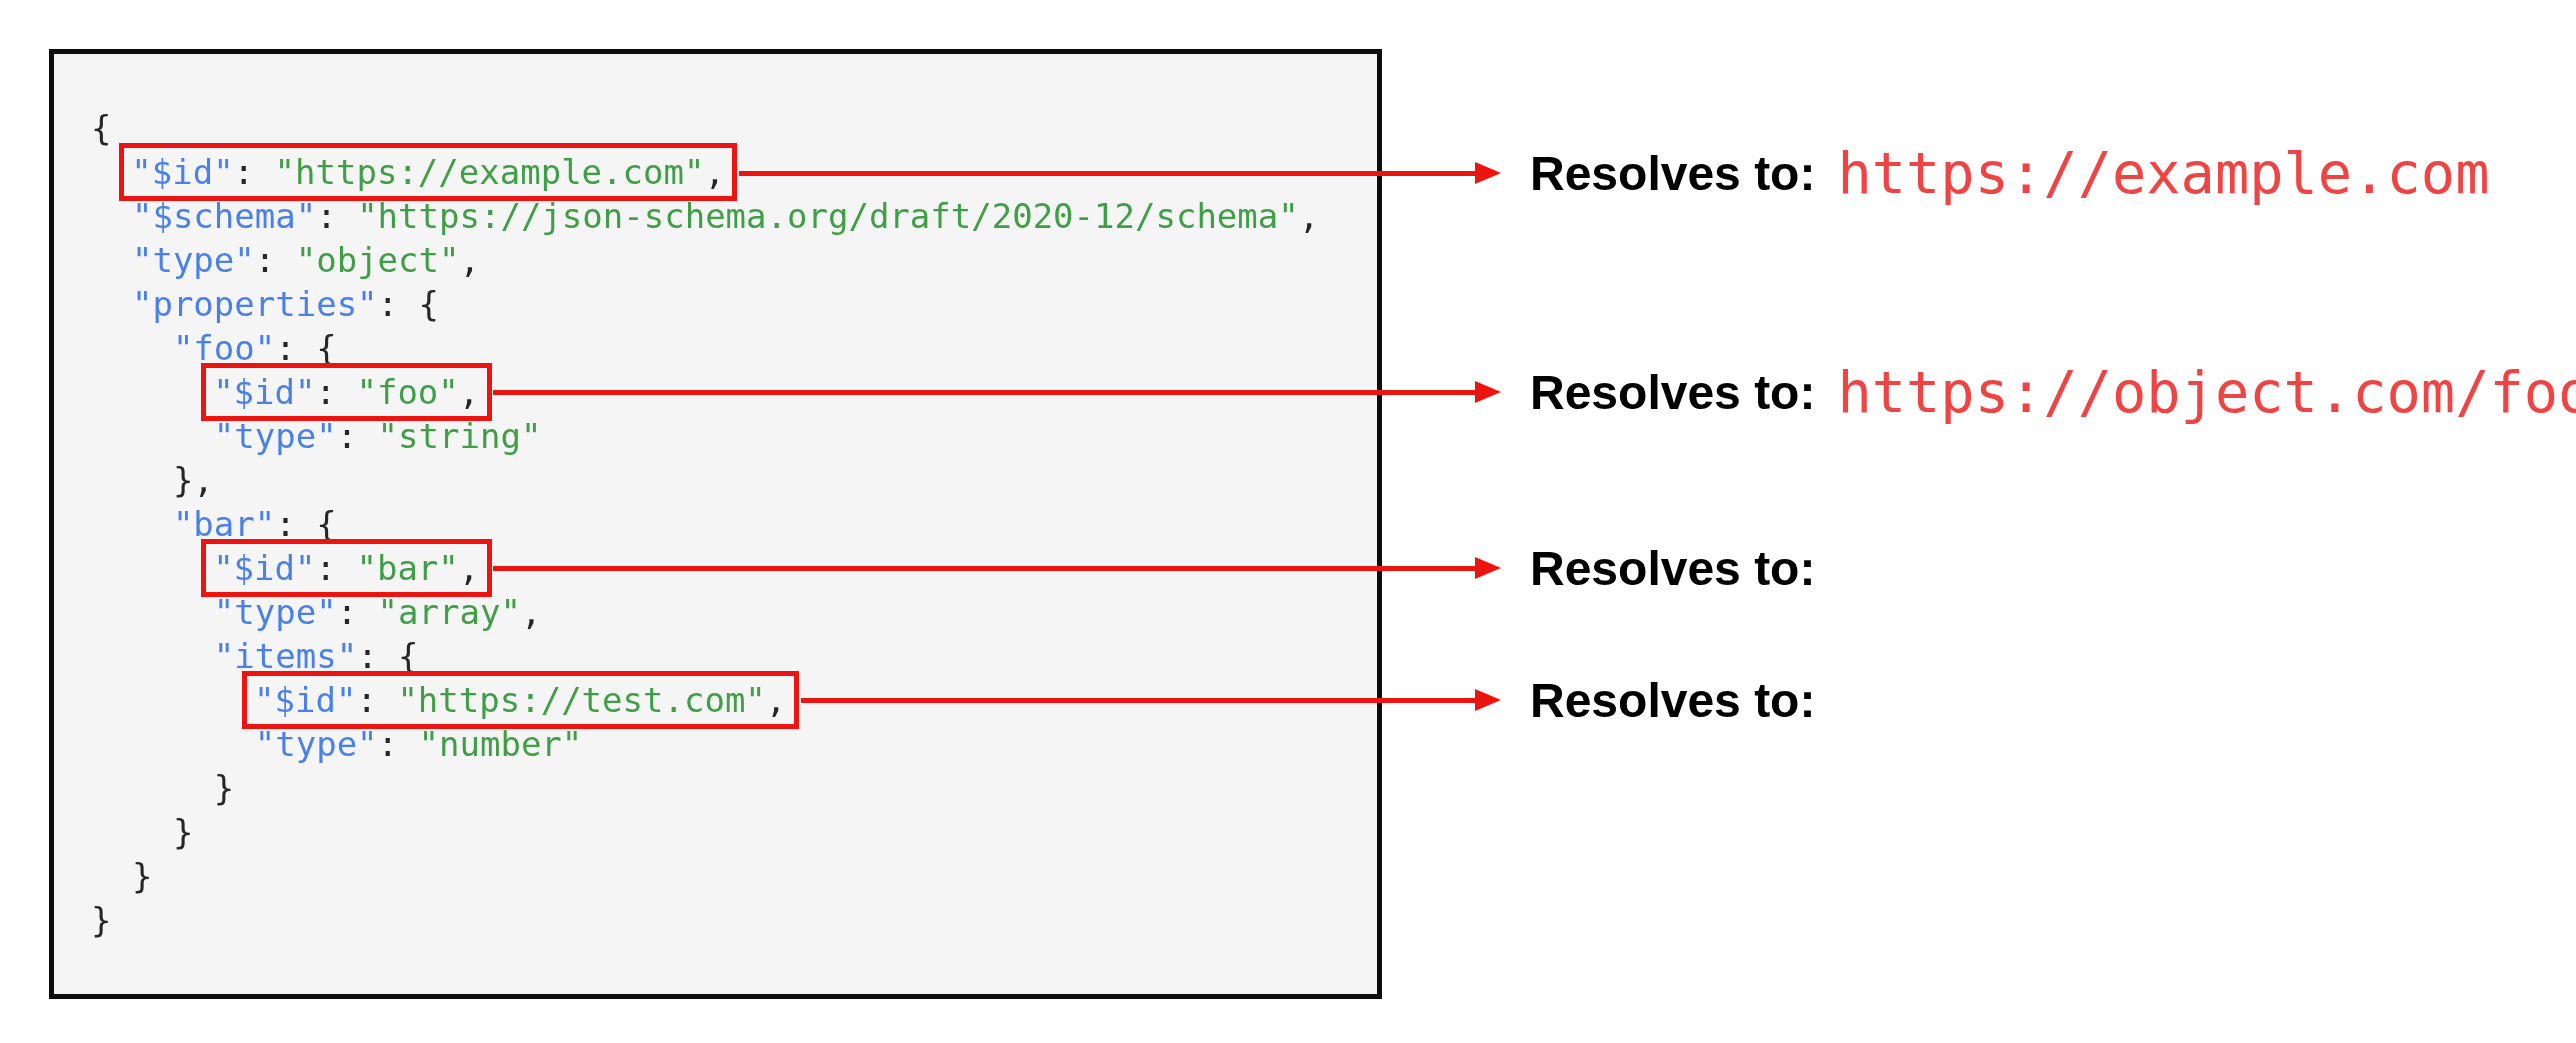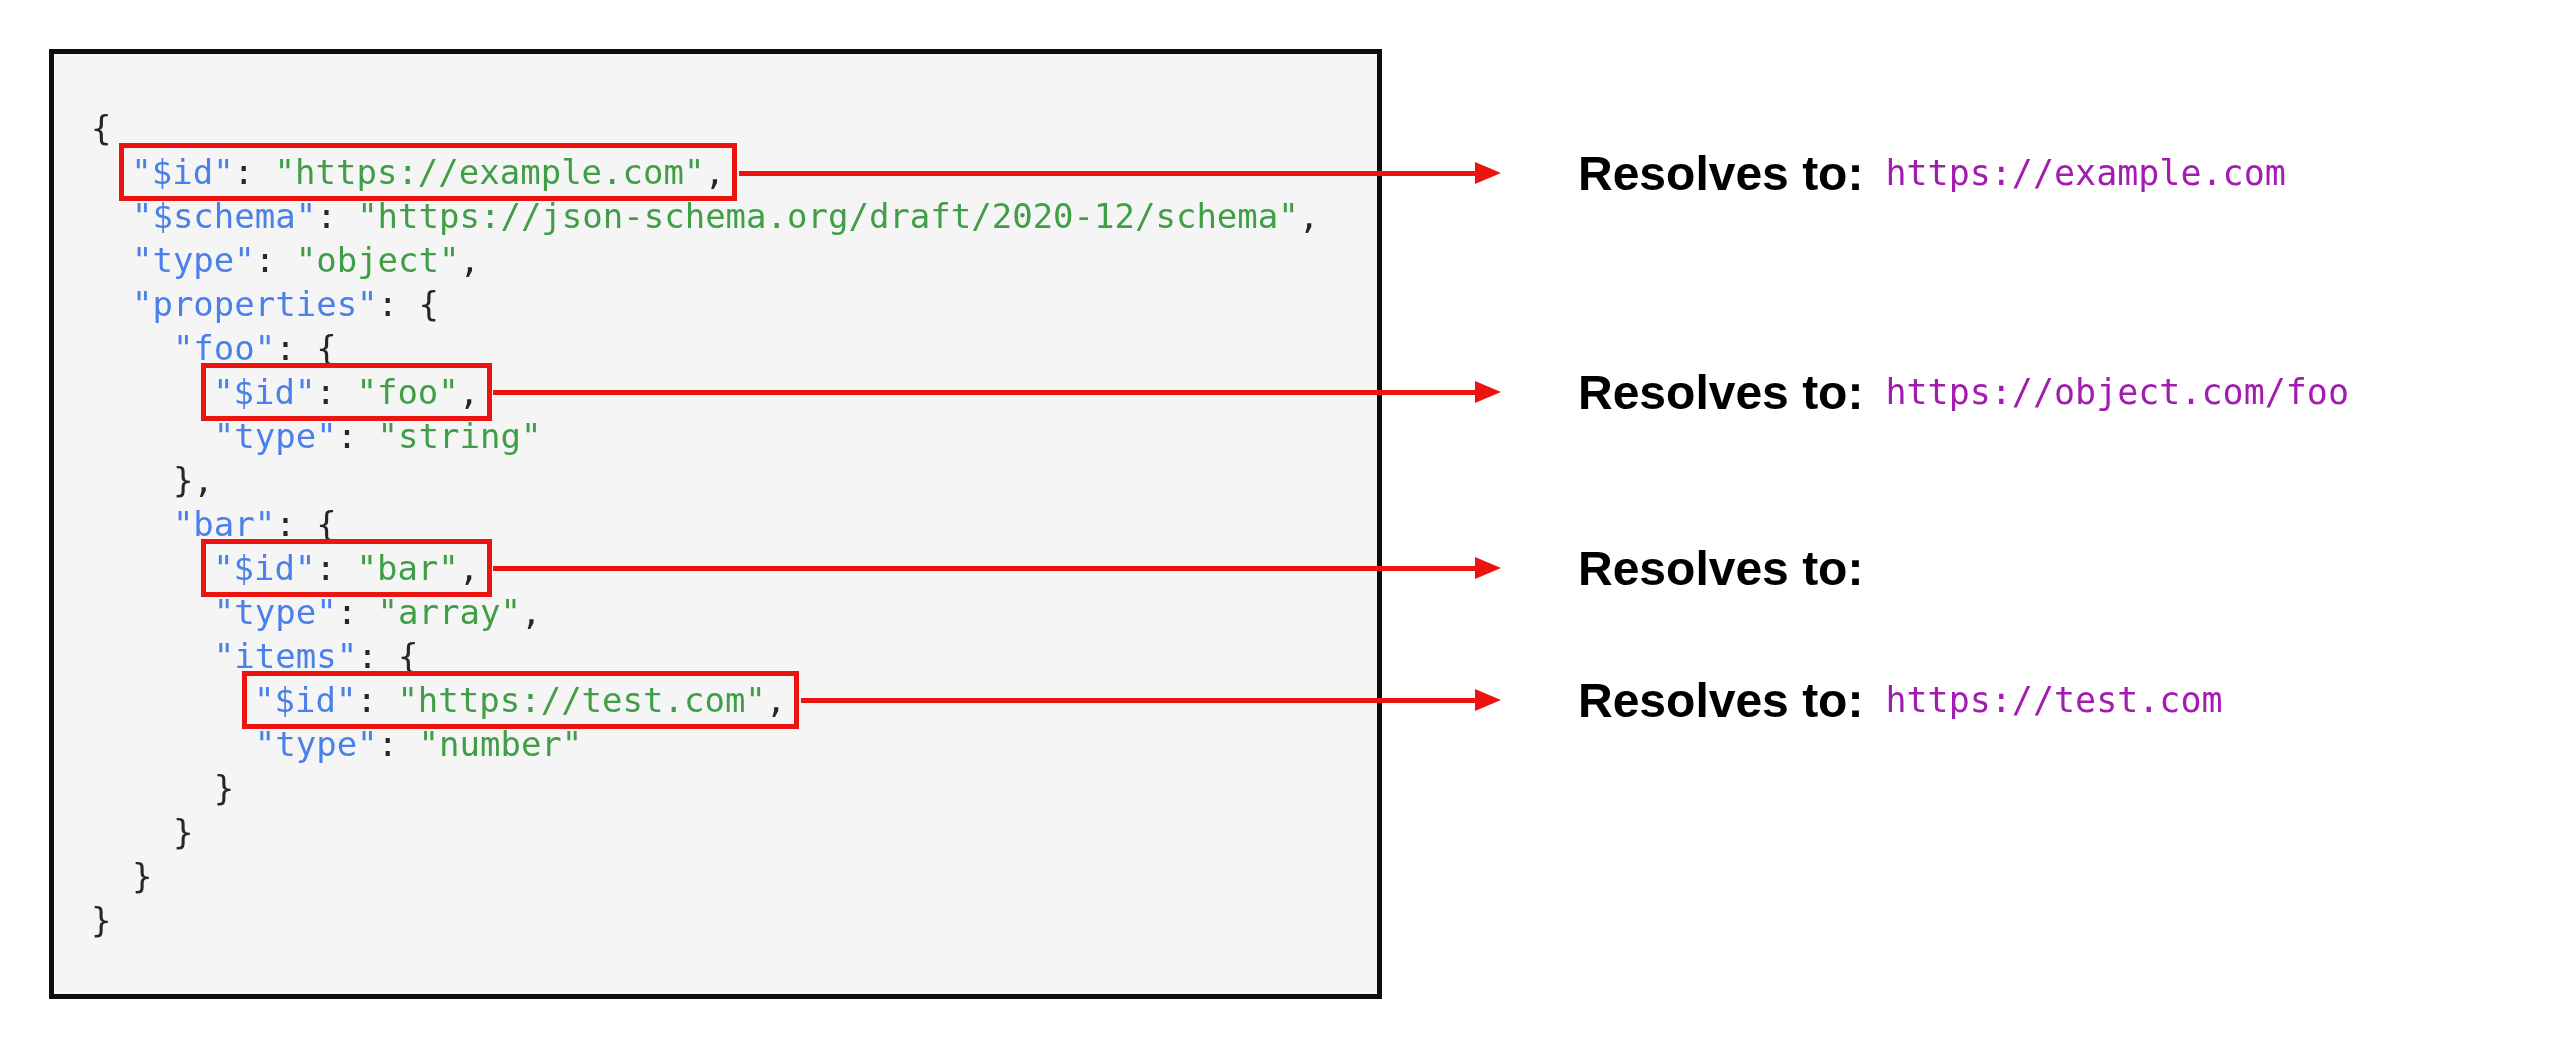--- a/index.html
+++ b/index.html
@@ -64,39 +64,39 @@
     transform:translateY(-50%);
     width:0;height:0;
     border-left:26px solid var(--red);
     border-top:11.6px solid transparent;
     border-bottom:11.6px solid transparent;
   }
 
   
   .annotation{
     position:absolute;
-    left:1578px;
+    left:1530px;
     height:61px;
     display:flex;
     align-items:flex-end;
     gap:22px;
     white-space:nowrap;
   }
   .resolve-label{
     font-family:"Liberation Sans",sans-serif;
     font-weight:bold;
     font-size:48px;
     line-height:61px;
     color:#000000;
   }
   .resolve-url{
     font-family:"DejaVu Sans Mono",monospace;
-    font-size:35px;
+    font-size:57px;
     line-height:61px;
-    color:#a21caf;
+    color:#ef4444;
   }
 </style>
 </head>
 <body>
 
 <div class="canvas">
 
   <div class="code-block">
     <pre class="code"><div class="code-line"><span class="tok-punct">{</span></div><div class="code-line"><span class="tok-ws">  </span><span class="hl-box"><span class="tok-key">"$id"</span><span class="tok-punct">: </span><span class="tok-str">"https://example.com"</span><span class="tok-punct">,</span></span></div><div class="code-line"><span class="tok-ws">  </span><span class="tok-key">"$schema"</span><span class="tok-punct">: </span><span class="tok-str">"https://json-schema.org/draft/2020-12/schema"</span><span class="tok-punct">,</span></div><div class="code-line"><span class="tok-ws">  </span><span class="tok-key">"type"</span><span class="tok-punct">: </span><span class="tok-str">"object"</span><span class="tok-punct">,</span></div><div class="code-line"><span class="tok-ws">  </span><span class="tok-key">"properties"</span><span class="tok-punct">: {</span></div><div class="code-line"><span class="tok-ws">    </span><span class="tok-key">"foo"</span><span class="tok-punct">: {</span></div><div class="code-line"><span class="tok-ws">      </span><span class="hl-box"><span class="tok-key">"$id"</span><span class="tok-punct">: </span><span class="tok-str">"foo"</span><span class="tok-punct">,</span></span></div><div class="code-line"><span class="tok-ws">      </span><span class="tok-key">"type"</span><span class="tok-punct">: </span><span class="tok-str">"string"</span></div><div class="code-line"><span class="tok-ws">    </span><span class="tok-punct">},</span></div><div class="code-line"><span class="tok-ws">    </span><span class="tok-key">"bar"</span><span class="tok-punct">: {</span></div><div class="code-line"><span class="tok-ws">      </span><span class="hl-box"><span class="tok-key">"$id"</span><span class="tok-punct">: </span><span class="tok-str">"bar"</span><span class="tok-punct">,</span></span></div><div class="code-line"><span class="tok-ws">      </span><span class="tok-key">"type"</span><span class="tok-punct">: </span><span class="tok-str">"array"</span><span class="tok-punct">,</span></div><div class="code-line"><span class="tok-ws">      </span><span class="tok-key">"items"</span><span class="tok-punct">: {</span></div><div class="code-line"><span class="tok-ws">        </span><span class="hl-box"><span class="tok-key">"$id"</span><span class="tok-punct">: </span><span class="tok-str">"https://test.com"</span><span class="tok-punct">,</span></span></div><div class="code-line"><span class="tok-ws">        </span><span class="tok-key">"type"</span><span class="tok-punct">: </span><span class="tok-str">"number"</span></div><div class="code-line"><span class="tok-ws">      </span><span class="tok-punct">}</span></div><div class="code-line"><span class="tok-ws">    </span><span class="tok-punct">}</span></div><div class="code-line"><span class="tok-ws">  </span><span class="tok-punct">}</span></div><div class="code-line"><span class="tok-punct">}</span></div></pre>
   </div>
@@ -112,17 +112,16 @@
   </div>
   <div class="annotation" style="top:362px;">
     <span class="resolve-label">Resolves to:</span>
     <span class="resolve-url">https://object.com/foo</span>
   </div>
   <div class="annotation" style="top:538px;">
     <span class="resolve-label">Resolves to:</span>
   </div>
   <div class="annotation" style="top:670px;">
     <span class="resolve-label">Resolves to:</span>
-    <span class="resolve-url">https://test.com</span>
   </div>
 
 </div>
 
 
 </body></html>

